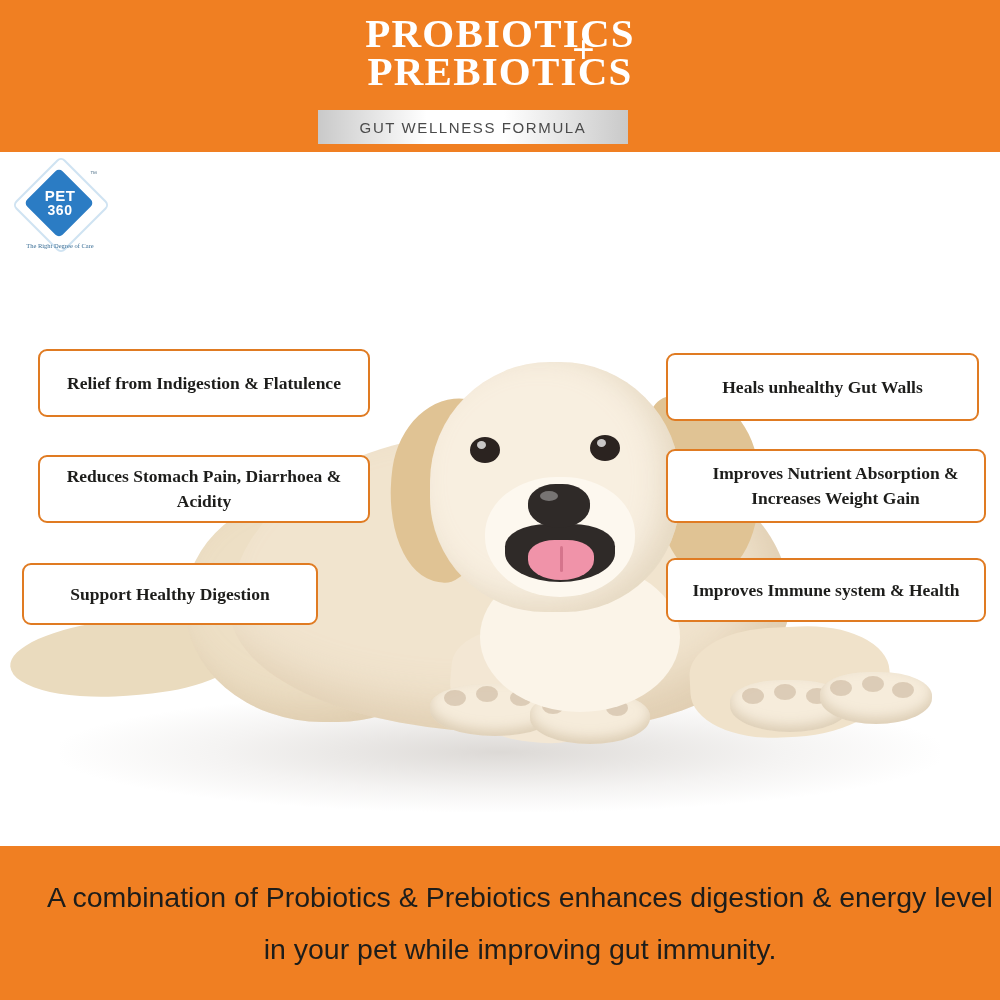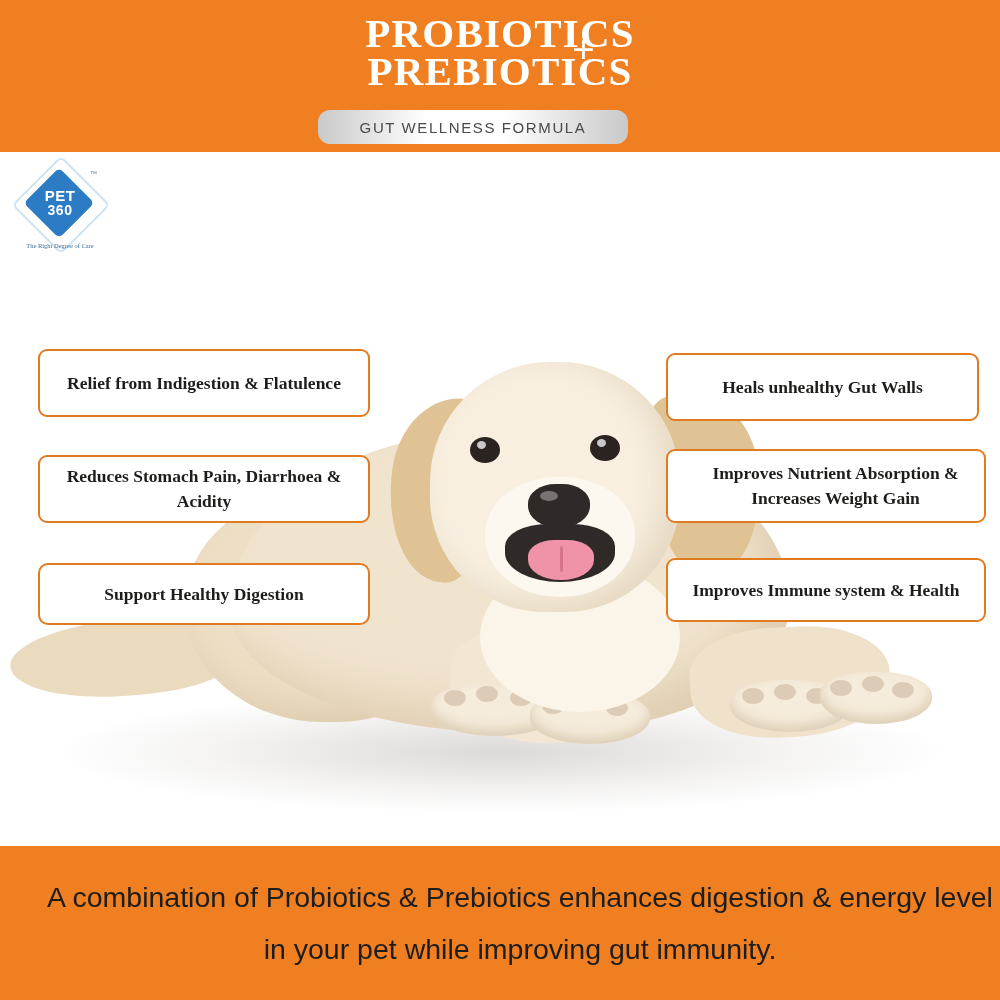--- a/index.html
+++ b/index.html
@@ -67,21 +67,20 @@
   .subtitle-bar {
     position: absolute;
     left: 318px;
     top: 110px;
     width: 310px;
     height: 34px;
     background: linear-gradient(to right, #c9c9c9 0%, #ffffff 35%, #ffffff 60%, #c9c9c9 100%);
     display: flex;
     align-items: center;
     justify-content: center;
-    border-radius: 12px;
   }
   .subtitle-bar span {
     color: #4a4a4a;
     font-size: 15px;
     letter-spacing: 1.6px;
     font-family: "Liberation Sans", sans-serif;
   }
 
   
   .stage {
@@ -377,21 +376,21 @@
     padding: 6px 10px;
     z-index: 25;
     color: #1d1d1b;
     font-weight: bold;
     font-size: 17.5px;
     line-height: 25px;
     font-family: "Liberation Serif", serif;
   }
   .c-left-1 { left: 38px; top: 197px; width: 332px; height: 68px; }
   .c-left-2 { left: 38px; top: 303px; width: 332px; height: 68px; }
-  .c-left-3 { left: 38px; top: 411px; width: 332px; height: 62px; border-radius: 10px; }
+  .c-left-3 { left: 22px; top: 411px; width: 296px; height: 62px; }
   .c-right-1 { left: 666px; top: 201px; width: 313px; height: 68px; }
   .c-right-2 { left: 666px; top: 297px; width: 320px; height: 74px; padding-left: 29px; }
   .c-right-3 { left: 666px; top: 406px; width: 320px; height: 64px; }
 
   
   .footer {
     position: absolute;
     left: 0;
     top: 846px;
     width: 1000px;

